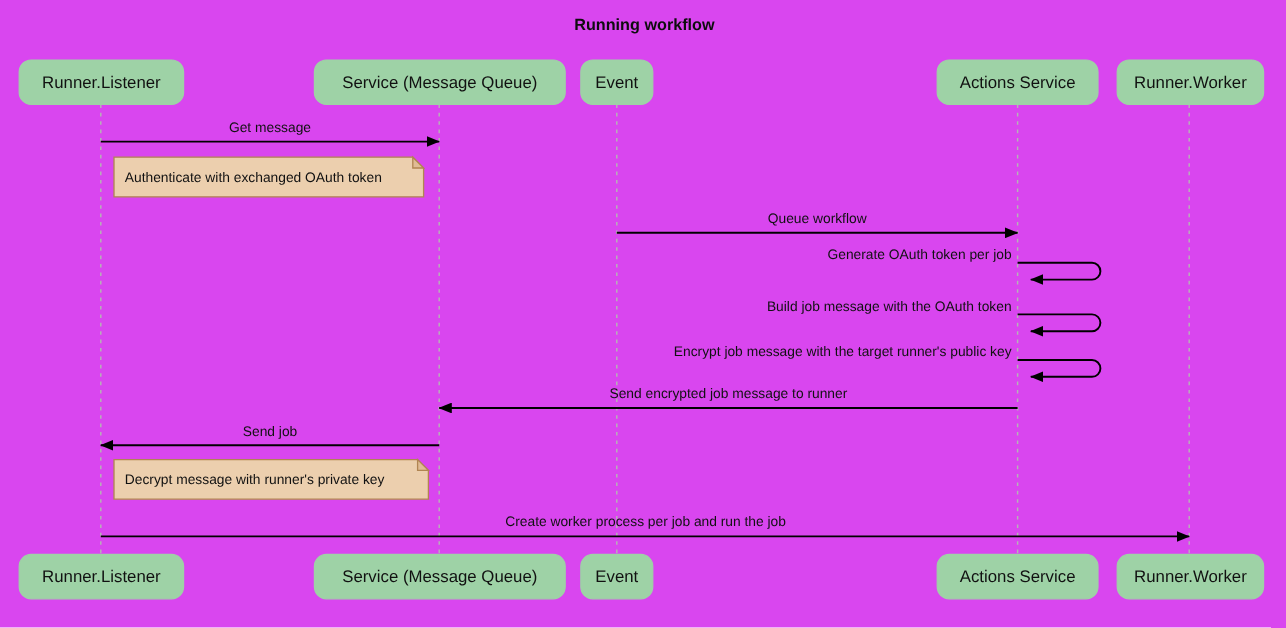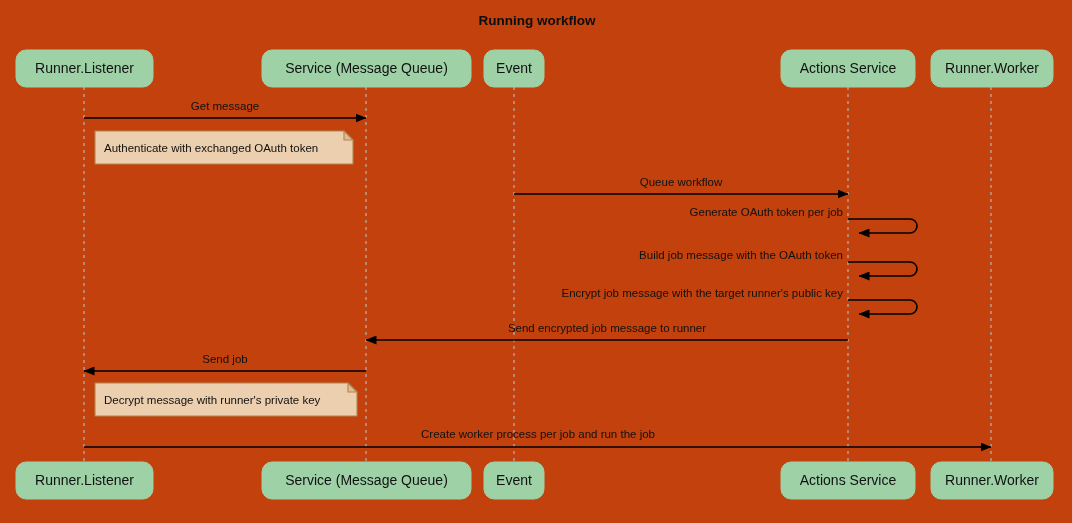--- a/index.html
+++ b/index.html
@@ -9,21 +9,21 @@
     background: #ffffff;
   }
   body {
     font-family: "Liberation Sans", sans-serif;
     color: #1a1a1a;
   }
   #diagram-root {
     position: relative;
     width: 1072px;
     height: 523px;
-    background: #c2410c;
+    background: #d946ef;
     overflow: hidden;
   }
   #diagram-svg {
     position: absolute;
     left: 0;
     top: 0;
     width: 1072px;
     height: 523px;
   }
   .title-text {

